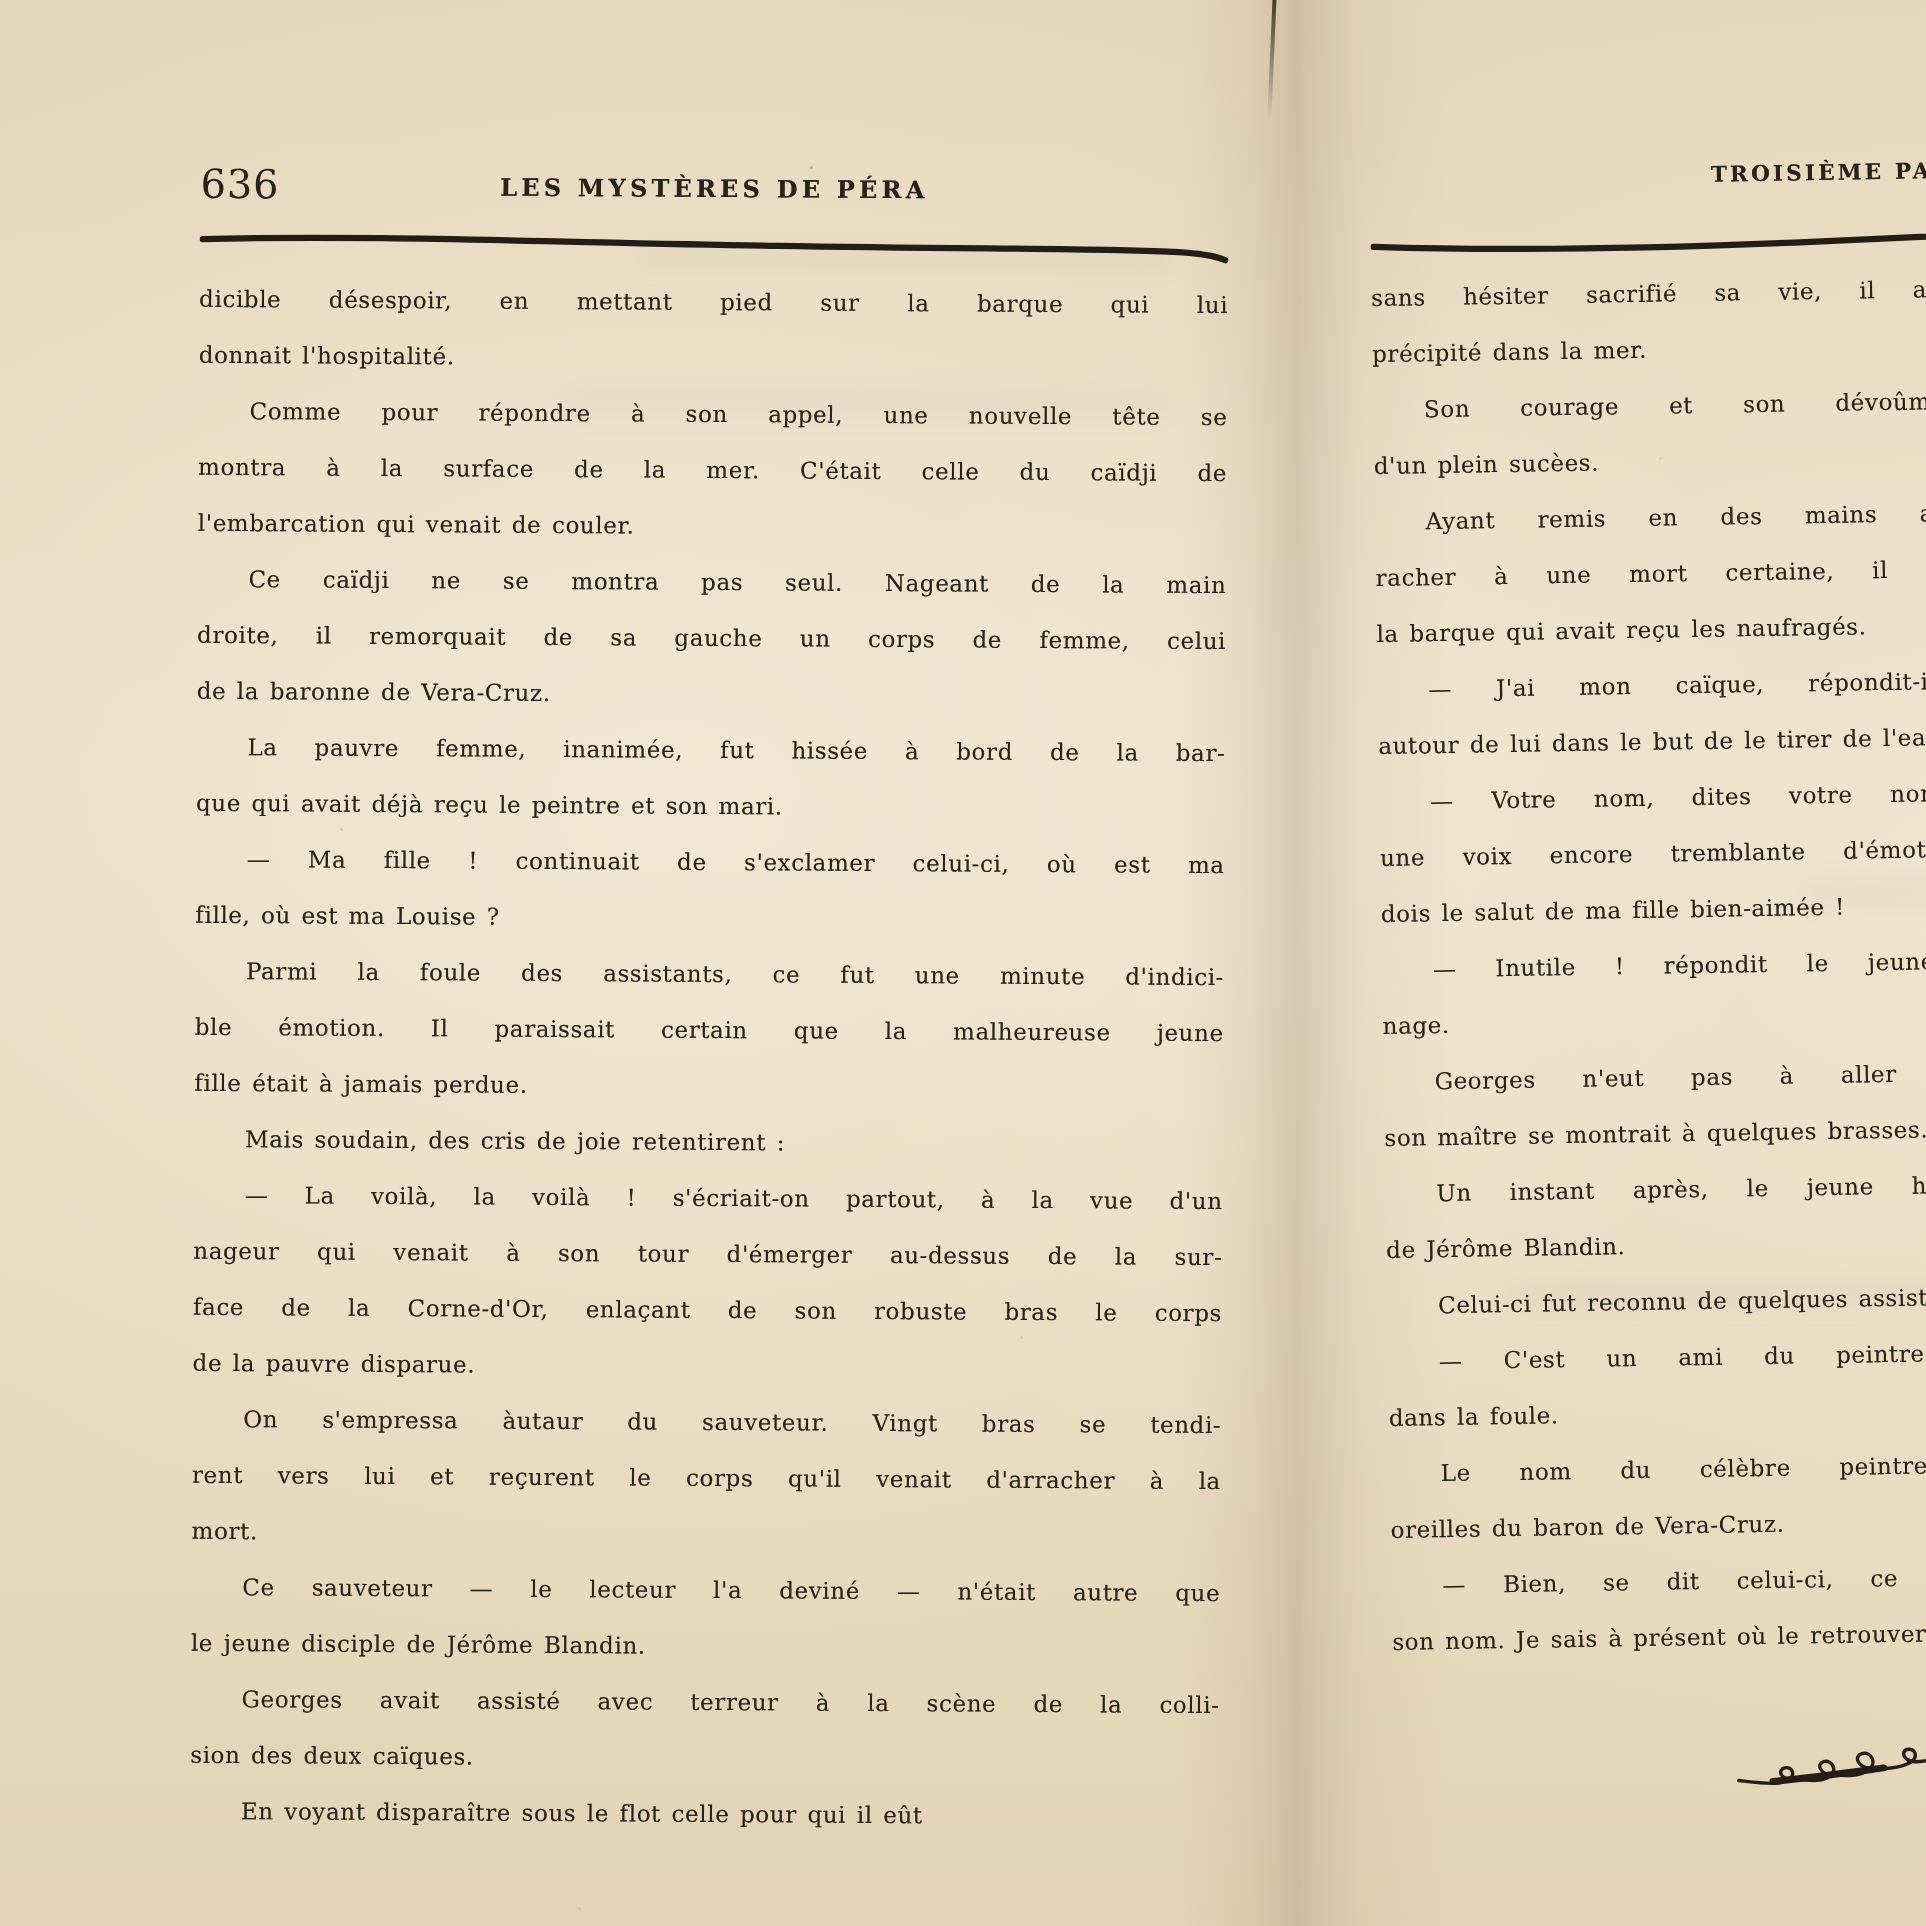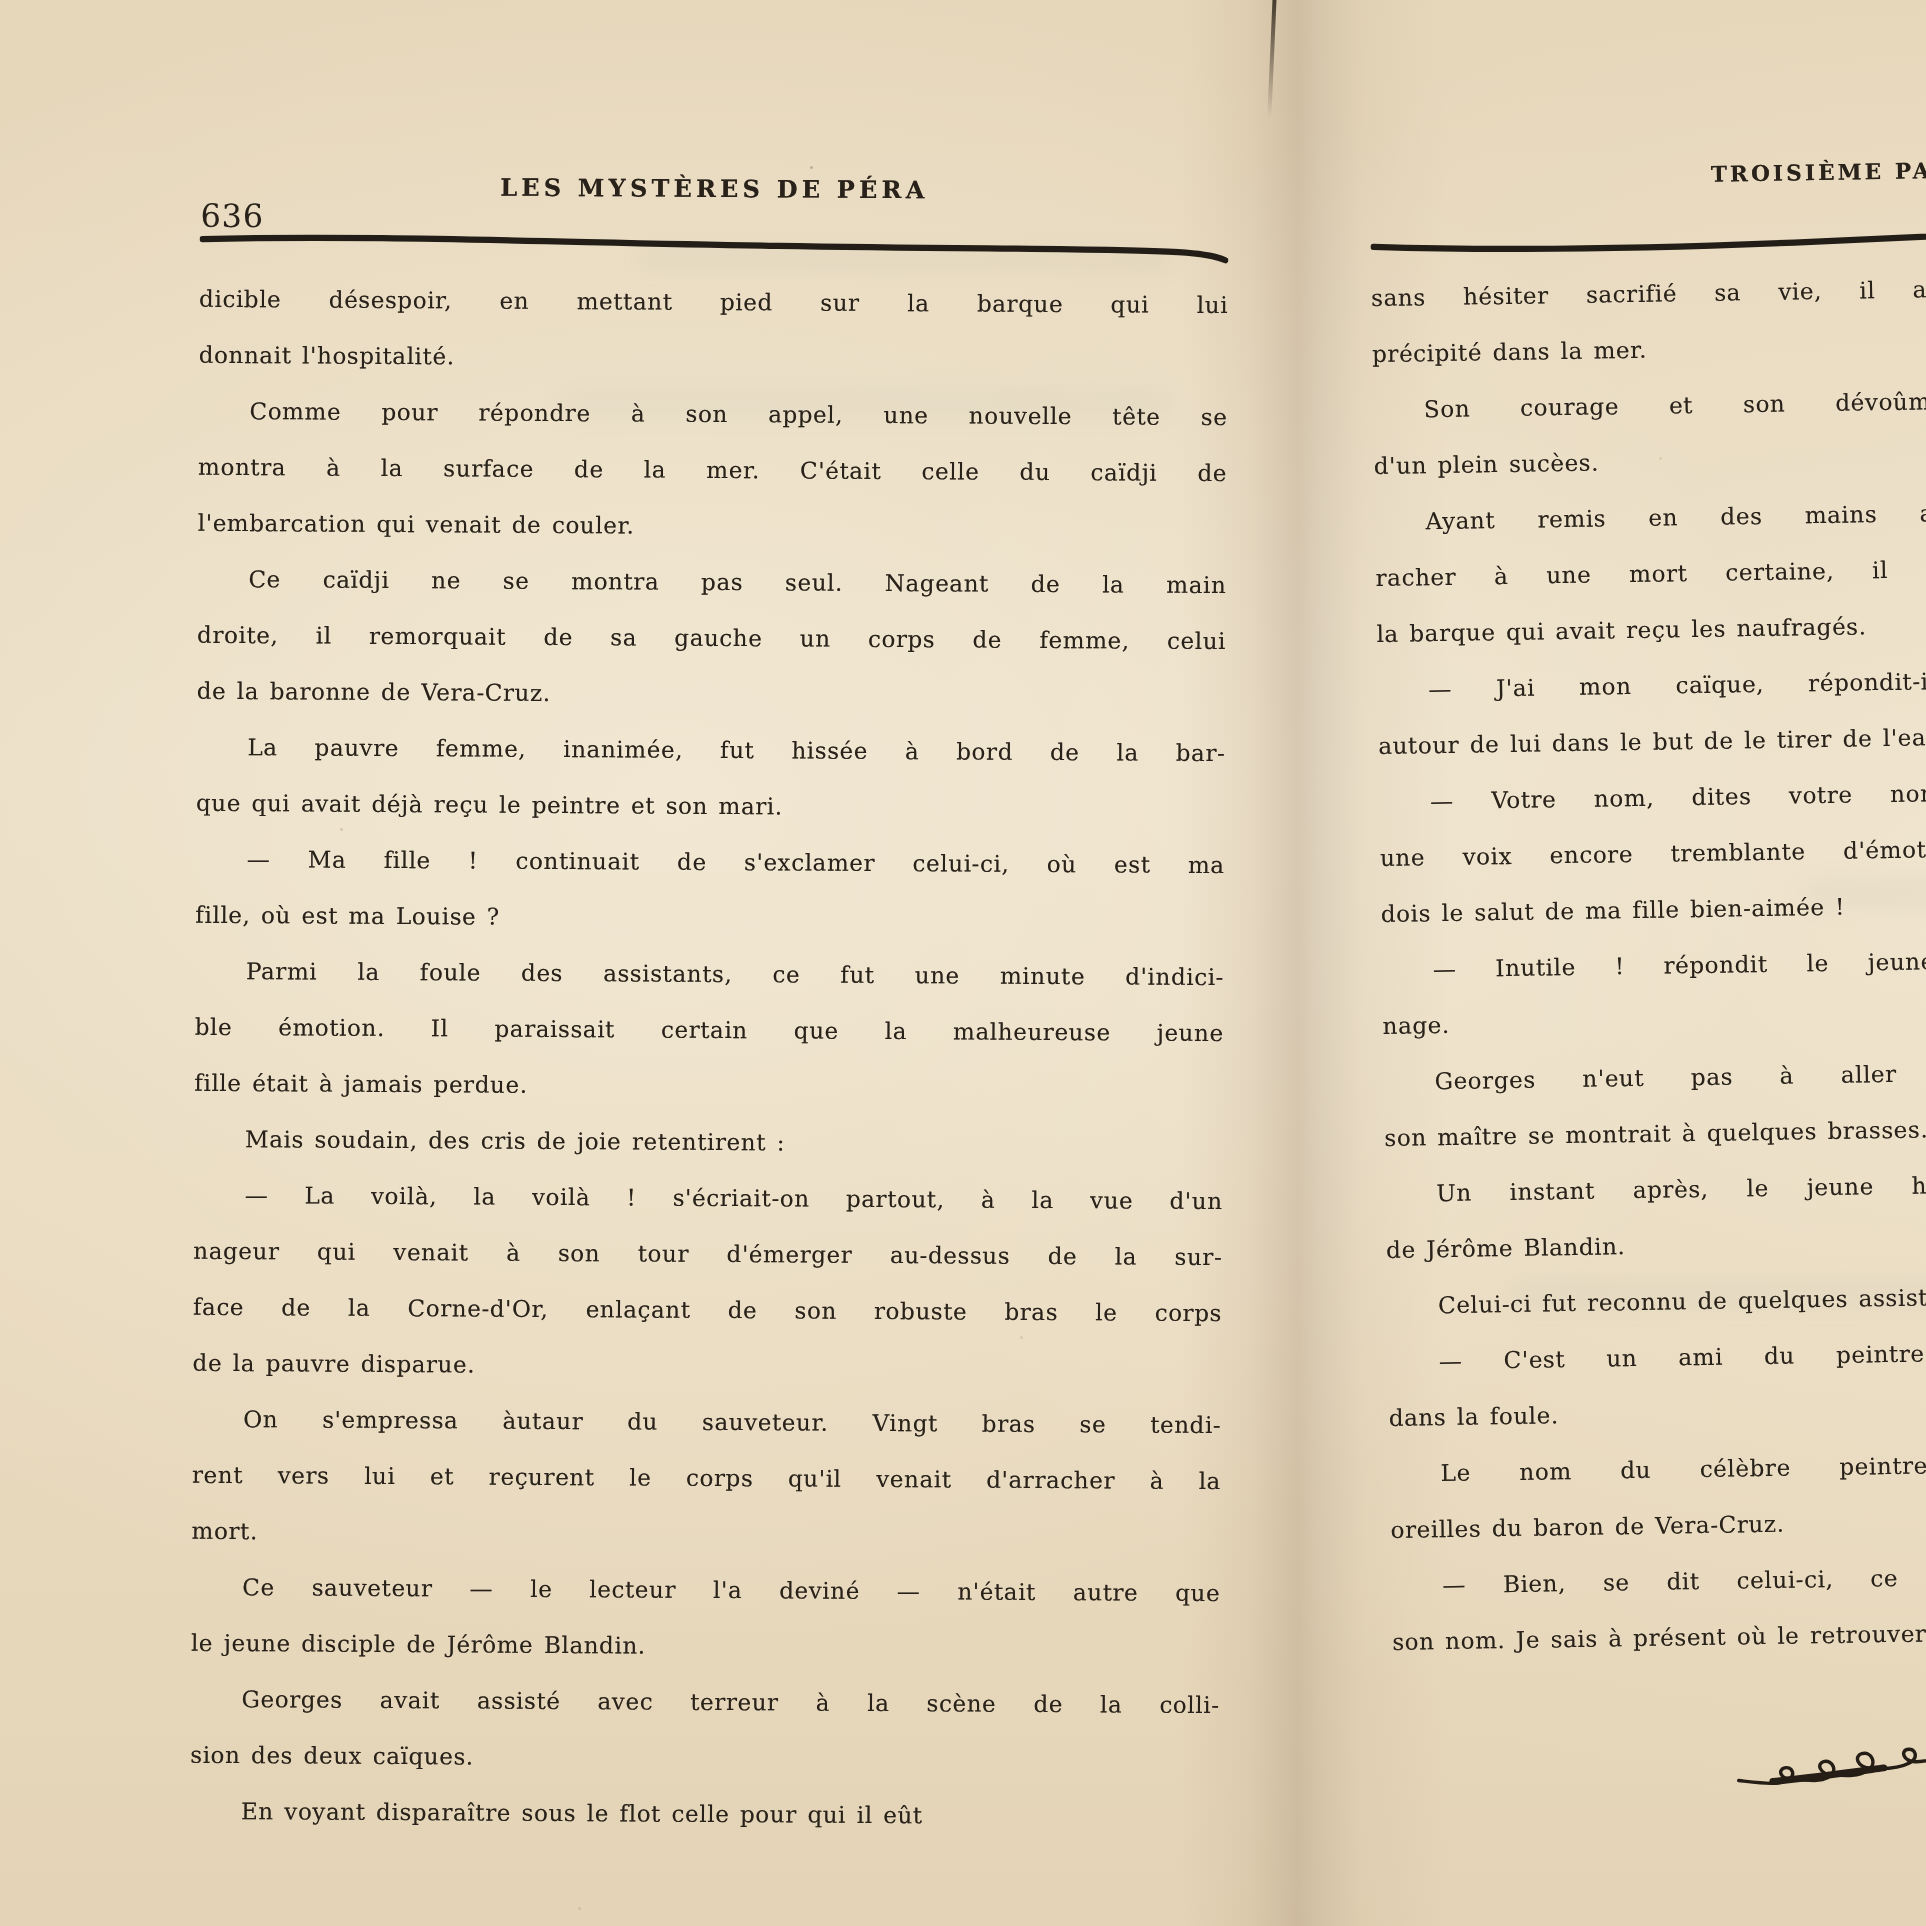--- a/index.html
+++ b/index.html
@@ -28,21 +28,21 @@
   .crease{
     position:absolute;left:1270px;top:-4.6px;width:3.5px;height:123px;
     background:linear-gradient(180deg, rgba(38,28,19,0.85), rgba(38,28,19,0));
     transform:rotate(2.5deg);
     border-radius:1.9px;
   }
   .page{position:absolute;width:1029px;height:1757px;transform-origin:50% 0;}
   .page.left{left:200px;top:164px;transform:rotate(0.35deg);}
   .page.right{left:1369px;top:152px;transform:rotate(-0.9deg);}
   .pagehead{position:relative;height:58px;}
-  .pagenum{font-size:32px;line-height:42px;letter-spacing:0.8px;margin-top:32px;}
+  .pagenum{font-size:40px;line-height:42px;letter-spacing:0.8px;}
   .pagenum.pos-left{position:absolute;left:0.8px;top:1.5px;}
   .runtitle{
     position:absolute;left:50%;top:10px;transform:translateX(-50%);
     font-size:24px;font-weight:bold;letter-spacing:4.2px;white-space:nowrap;
     text-shadow:0 0 0.4px rgba(41,34,26,0.55);
   }
   .page.right .runtitle{left:48%;top:7px;font-size:21.6px;letter-spacing:3.1px;}
   .rule{position:absolute;left:0;width:1029px;height:35px;}
   .page.left .rule{top:69px;}
   .page.right .rule{top:65px;}

